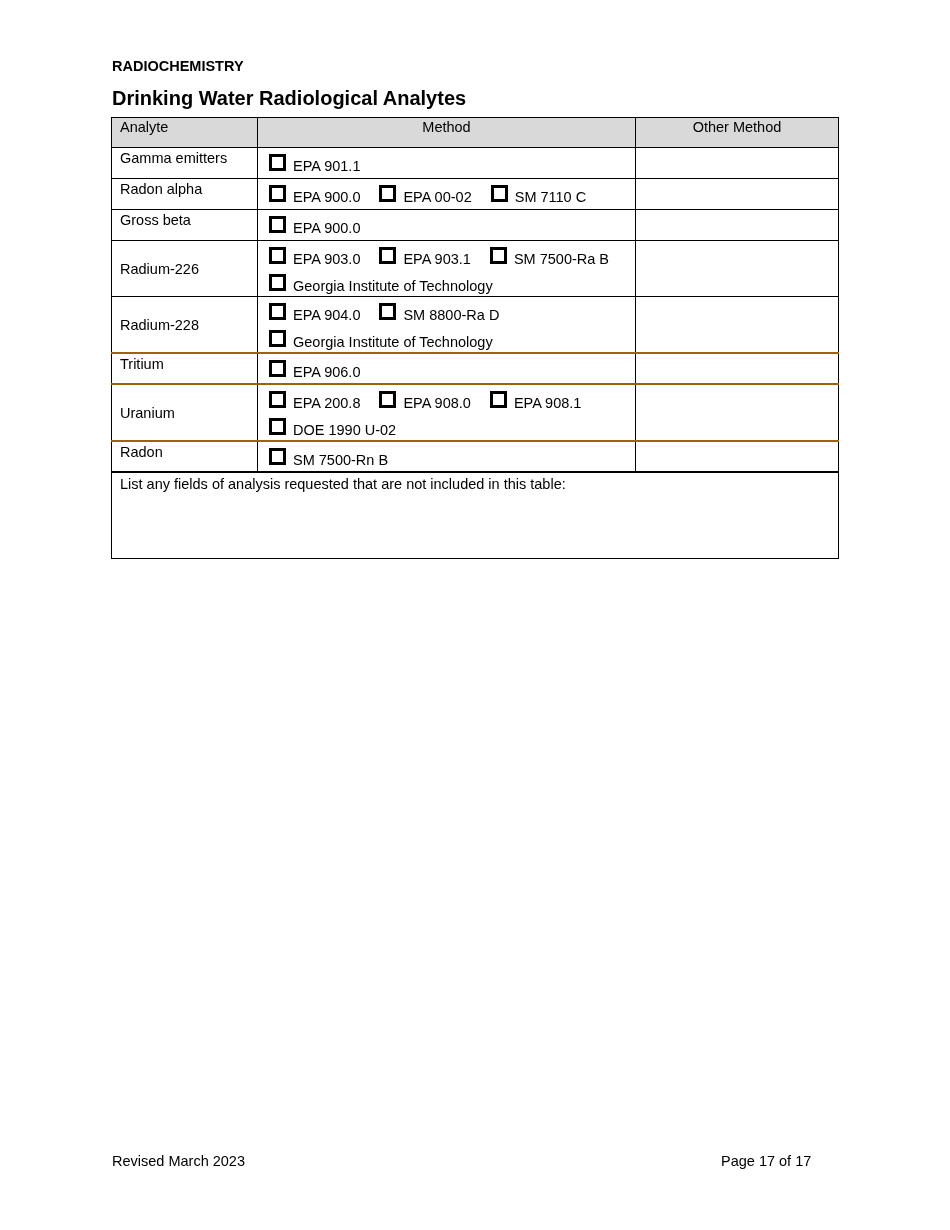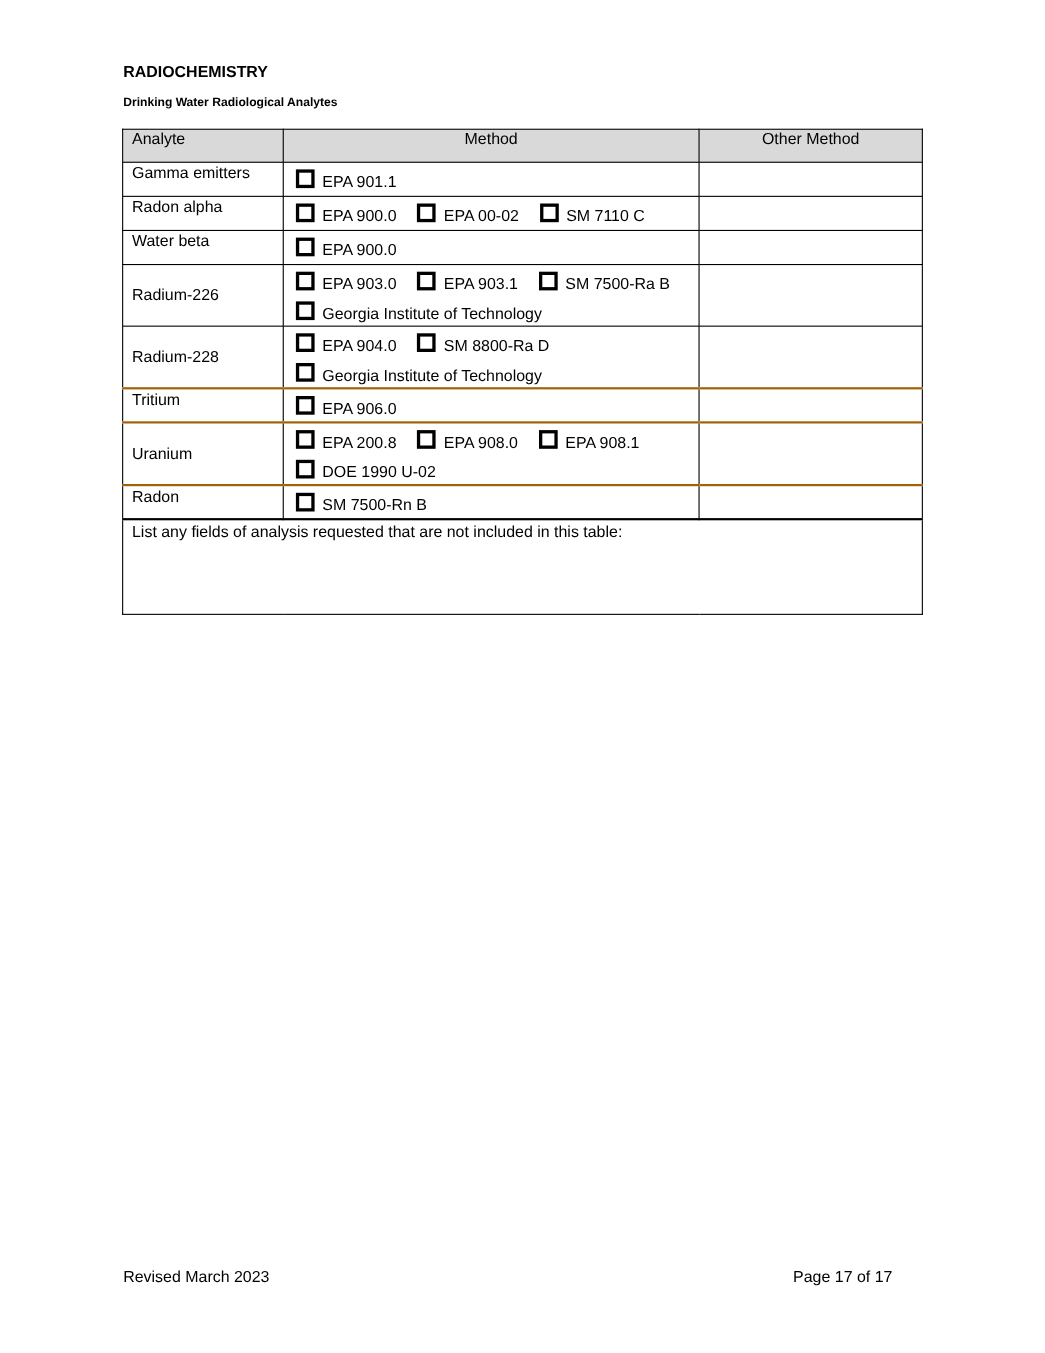--- a/index.html
+++ b/index.html
@@ -1,18 +1,18 @@
 <!DOCTYPE html>
 <html><head>
 <meta charset="utf-8">
 <style>
   html, body { margin:0; padding:0; background:#ffffff; }
   body { width:950px; height:1230px; position:relative; font-family:"Liberation Sans", sans-serif; color:#000; }
   .h1 { position:absolute; left:112px; top:58px; font-size:14.5px; font-weight:bold; }
-  .h2 { position:absolute; left:112px; top:87px; font-size:11px; font-weight:bold; }
+  .h2 { position:absolute; left:112px; top:87px; font-size:20px; font-weight:bold; }
   table.grid { position:absolute; left:111px; top:117px; width:727px; border-collapse:collapse; table-layout:fixed; }
   table.grid td, table.grid th { border:1px solid #000; padding:0; vertical-align:top; font-size:14.5px; font-weight:normal; }
   table.grid th { background:#d9d9d9; height:29px; line-height:18px; }
   table.grid th.left { text-align:left; padding-left:8px; }
   .analyte { padding-left:8px !important; line-height:18px; padding-top:1px !important; }
   .analyte.mid { vertical-align:middle !important; }
   .methods { padding-left:11px !important; }
   .mline { display:flex; align-items:flex-end; height:27px; }
   .mline.first { height:28px; }
   .opt { display:inline-flex; align-items:flex-end; margin-right:19px; white-space:nowrap; }
@@ -69,21 +69,21 @@
             </label>
           <label class="opt">
               <span class="cb"></span>
               <span class="lbl">SM 7110 C</span>
             </label>
         </div>
       </td>
       <td></td>
     </tr>
     <tr style="height:31px">
-      <td class="analyte">Water beta</td>
+      <td class="analyte">Gross beta</td>
       <td class="methods">
         <div class="mline first">
           <label class="opt">
               <span class="cb"></span>
               <span class="lbl">EPA 900.0</span>
             </label>
         </div>
       </td>
       <td></td>
     </tr>

